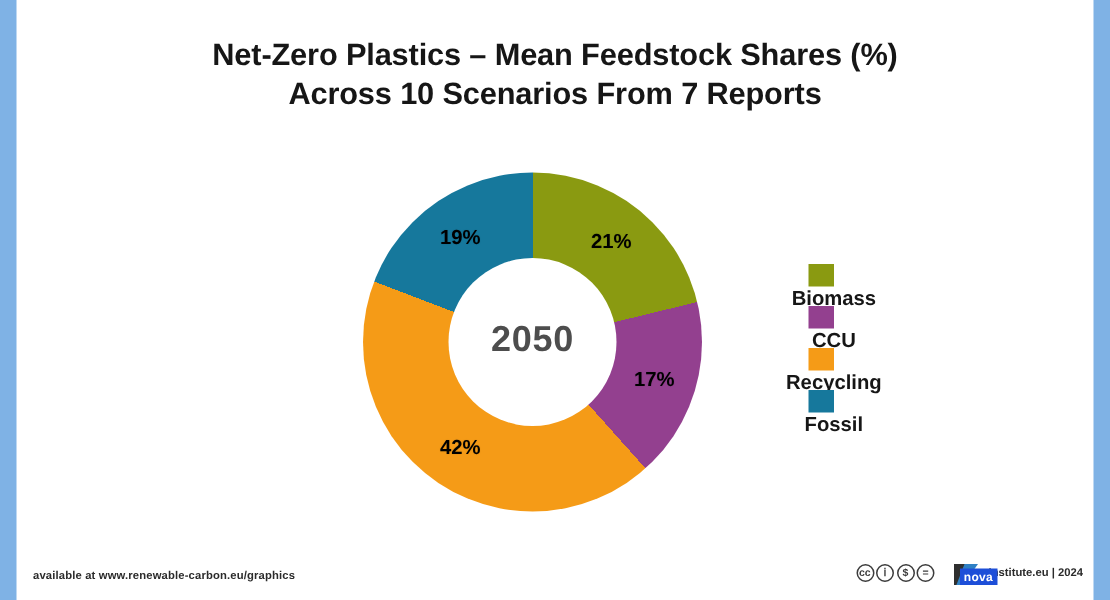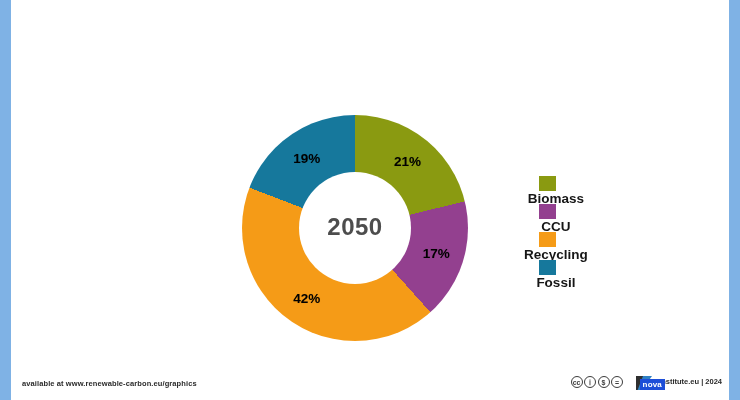--- a/index.html
+++ b/index.html
@@ -187,20 +187,22 @@
 </style>
 </head>
 <body>
 
 <div id="page">
 
   <div class="edge-bar left" style="background: rgb(127, 178, 229);"></div>
   <div class="edge-bar right" style="background: rgb(127, 178, 229);"></div>
 
   <div id="title-block">
+    <span class="title-line">Net-Zero Plastics – Mean Feedstock Shares (%)</span>
+    <span class="title-line">Across 10 Scenarios From 7 Reports</span>
   </div>
 
   <div id="chart-area">
     <div id="donut" style="background: conic-gradient(rgb(138, 154, 17) 0deg, rgb(138, 154, 17) 76.364deg, rgb(147, 64, 143) 76.364deg, rgb(147, 64, 143) 138.182deg, rgb(245, 155, 23) 138.182deg, rgb(245, 155, 23) 290.909deg, rgb(22, 120, 156) 290.909deg, rgb(22, 120, 156) 360deg);"></div>
     <div id="donut-hole"></div>
     <div id="center-label">2050</div>
     <div id="slice-labels">
         <span class="slice-label" style="left: 165.544px; top: 46.1855px;">21%</span>
         <span class="slice-label" style="left: 194.167px; top: 138.238px;">17%</span>
         <span class="slice-label" style="left: 64.7999px; top: 183.013px;">42%</span>

